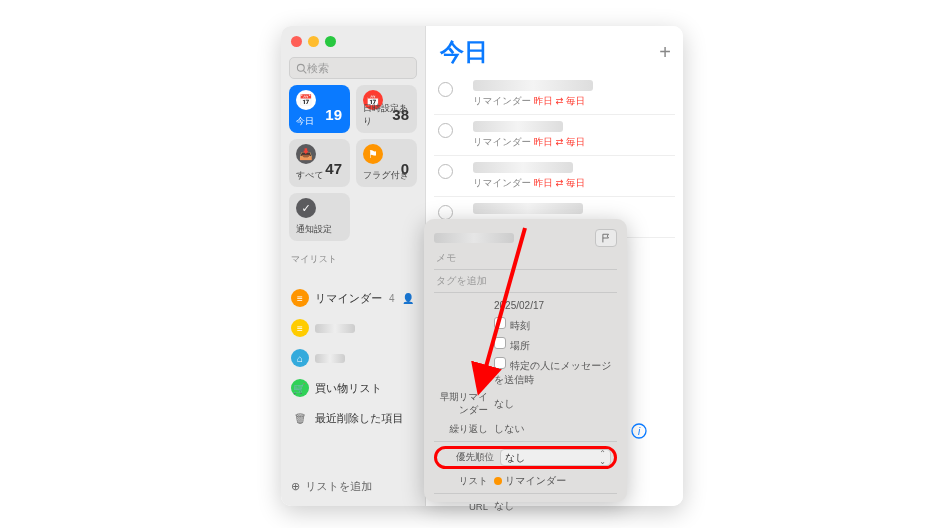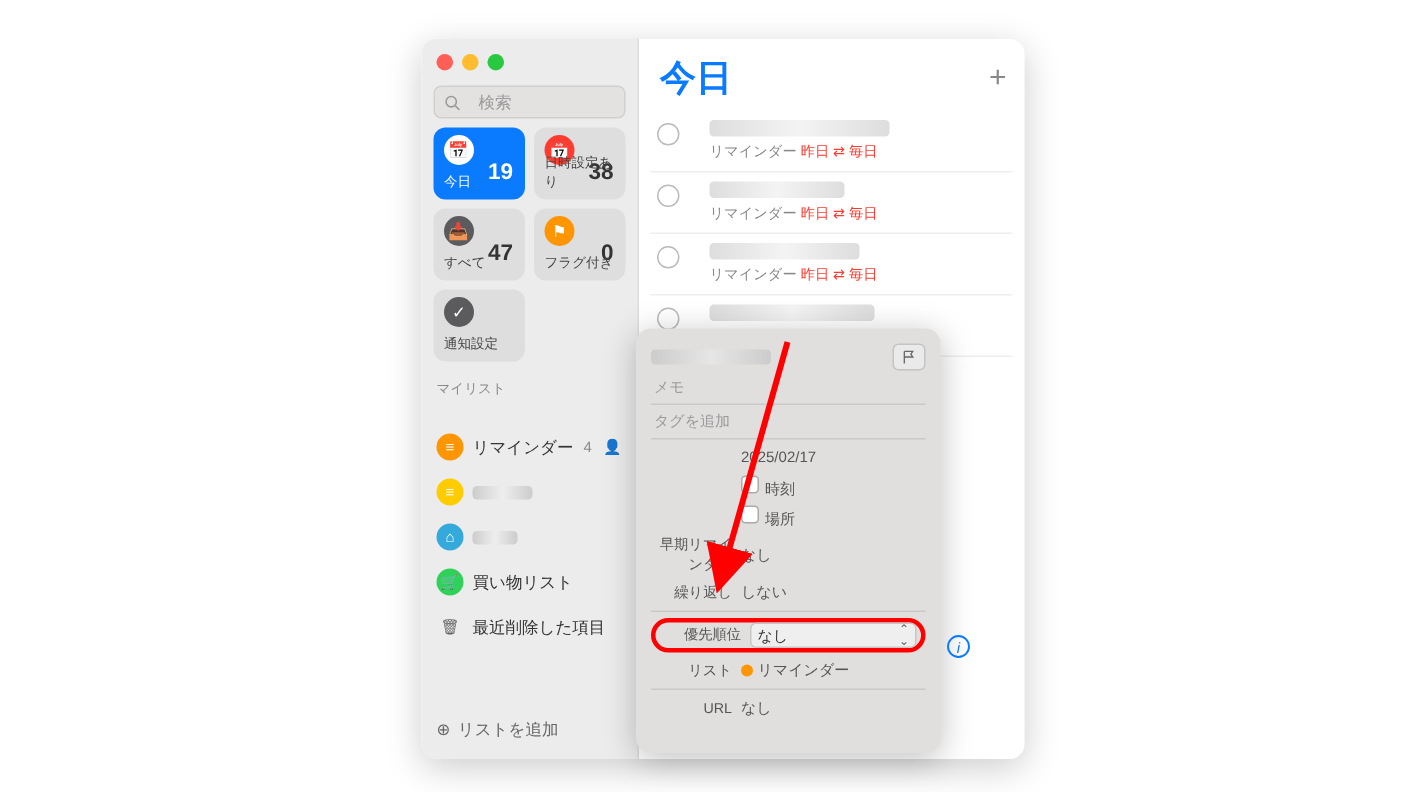--- a/index.html
+++ b/index.html
@@ -2,21 +2,21 @@
 <html><head>
 <meta charset="utf-8">
 <style>
 * { margin: 0; padding: 0; box-sizing: border-box; font-family: -apple-system, "Hiragino Sans", sans-serif; }
 body { background: #fff; width: 940px; height: 528px; position: relative; overflow: hidden; }
 .window { position: absolute; left: 281px; top: 26px; width: 402px; height: 480px; background: #fff; border-radius: 10px; box-shadow: 0 6px 24px rgba(0,0,0,0.2); overflow: hidden; display: flex; }
 .sidebar { width: 145px; background: #ececec; border-right: 1px solid #dcdcdc; display: flex; flex-direction: column; padding: 8px; gap: 6px; }
 .traffic { display: flex; gap: 6px; padding: 2px 2px 4px 2px; }
 .dot { width: 11px; height: 11px; border-radius: 50%; }
 .dot.r { background: #ff5f57; } .dot.y { background: #febc2e; } .dot.g { background: #28c840; }
-.search { width: 100%; height: 22px; background: #e3e2e1; border: 1px solid #d0d0d0; border-radius: 5px; display: flex; align-items: center; padding: 0 6px; font-size: 11px; color: #9a9a9a; gap: 12px; }
+.search { width: 100%; height: 22px; background: #e3e2e1; border: 1px solid #d0d0d0; border-radius: 5px; display: flex; align-items: center; padding: 0 6px; font-size: 11px; color: #9a9a9a; gap: 0; }
 .search svg { width: 11px; height: 11px; }
 .cards { display: grid; grid-template-columns: 1fr 1fr; gap: 6px; }
 .card { height: 48px; border-radius: 8px; padding: 5px 7px; position: relative; background: #dedede; }
 .card.active { background: #0a7aff; color: #fff; }
 .card .cicon { width: 20px; height: 20px; border-radius: 50%; display: flex; align-items: center; justify-content: center; font-size: 11px; }
 .card.active .cicon { background: #fff; color: #0a7aff; }
 .card.g1 .cicon { background: #ff3b30; color: #fff; }
 .card.g2 .cicon { background: #5b5b5e; color: #fff; }
 .card.g3 .cicon { background: #ff9500; color: #fff; }
 .card.g4 .cicon { background: #5b5b5e; color: #fff; }
@@ -191,20 +191,24 @@
   </div>
   <div class="row">
     <div class="lbl"></div>
     <div class="val"><span class="check off"></span><span>時刻</span></div>
   </div>
   <div class="row">
     <div class="lbl"></div>
     <div class="val"><span class="check off"></span><span>場所</span></div>
   </div>
   <div class="row">
+    <div class="lbl"></div>
+    <div class="val"><span class="check off"></span><span>特定の人にメッセージを送信時</span></div>
+  </div>
+  <div class="row">
     <div class="lbl">早期リマインダー</div>
     <div class="val">なし</div>
   </div>
   <div class="row">
     <div class="lbl">繰り返し</div>
     <div class="val">しない</div>
   </div>
   <hr>
   <div class="row highlight-oval">
     <div class="lbl">優先順位</div>

